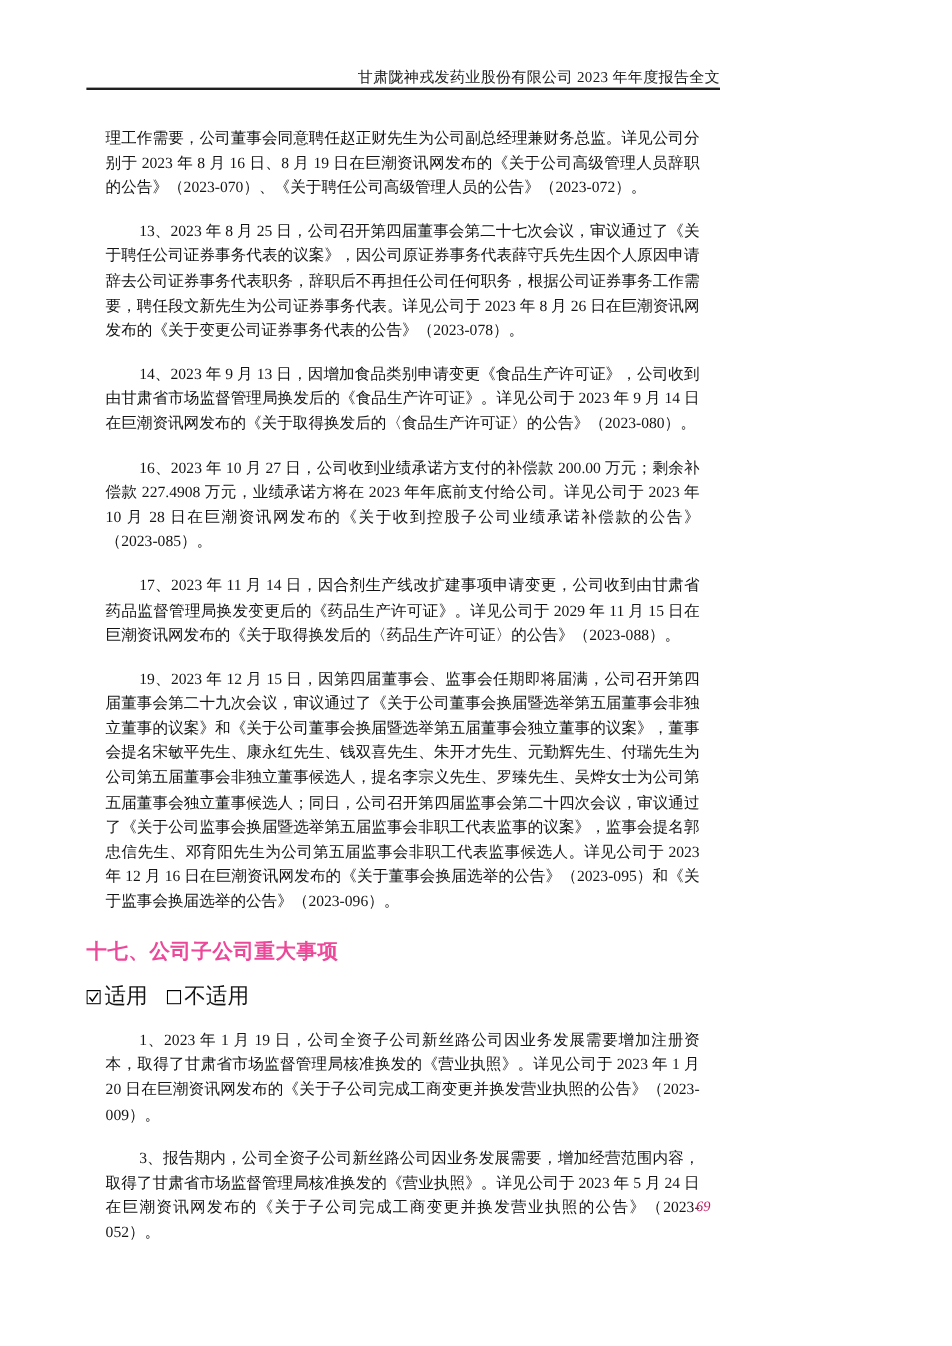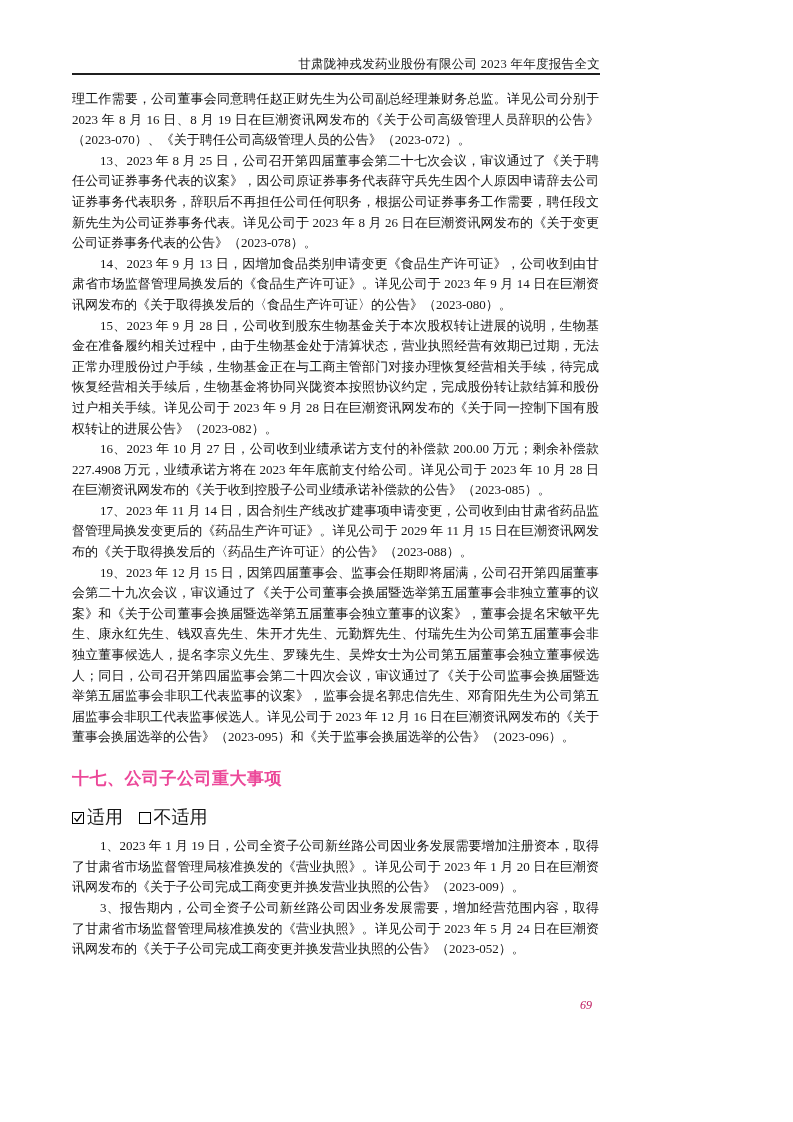--- a/index.html
+++ b/index.html
@@ -39,21 +39,21 @@
     position: absolute;
     left: 72px;
     right: 63px;
     top: 89px;
     font-size: 13px;
     line-height: 20.6px;
     text-align: justify;
     text-justify: inter-ideograph;
   }
   .para {
-    margin: 0;
+    margin: 16px;
     text-indent: 2.15em;
   }
   .para.no-indent {
     text-indent: 0;
   }
   .section-heading {
     margin: 21px 0 17px 0;
     font-family: "Liberation Sans", "DejaVu Sans", sans-serif;
     font-size: 17px;
     font-weight: 700;
@@ -91,21 +91,20 @@
 
   <div class="header">
     <span>甘肃陇神戎发药业股份有限公司 2023 年年度报告全文</span>
   </div>
   <div class="rule"></div>
 
   <div class="content">
     <p class="para no-indent">理工作需要，公司董事会同意聘任赵正财先生为公司副总经理兼财务总监。详见公司分别于 2023 年 8 月 16 日、8 月 19 日在巨潮资讯网发布的《关于公司高级管理人员辞职的公告》（2023-070）、《关于聘任公司高级管理人员的公告》（2023-072）。</p>
     <p class="para">13、2023 年 8 月 25 日，公司召开第四届董事会第二十七次会议，审议通过了《关于聘任公司证券事务代表的议案》，因公司原证券事务代表薛守兵先生因个人原因申请辞去公司证券事务代表职务，辞职后不再担任公司任何职务，根据公司证券事务工作需要，聘任段文新先生为公司证券事务代表。详见公司于 2023 年 8 月 26 日在巨潮资讯网发布的《关于变更公司证券事务代表的公告》（2023-078）。</p>
     <p class="para">14、2023 年 9 月 13 日，因增加食品类别申请变更《食品生产许可证》，公司收到由甘肃省市场监督管理局换发后的《食品生产许可证》。详见公司于 2023 年 9 月 14 日在巨潮资讯网发布的《关于取得换发后的〈食品生产许可证〉的公告》（2023-080）。</p>
-    <p class="para">15、2023 年 9 月 28 日，公司收到股东生物基金关于本次股权转让进展的说明，生物基金在准备履约相关过程中，由于生物基金处于清算状态，营业执照经营有效期已过期，无法正常办理股份过户手续，生物基金正在与工商主管部门对接办理恢复经营相关手续，待完成恢复经营相关手续后，生物基金将协同兴陇资本按照协议约定，完成股份转让款结算和股份过户相关手续。详见公司于 2023 年 9 月 28 日在巨潮资讯网发布的《关于同一控制下国有股权转让的进展公告》（2023-082）。</p>
     <p class="para">16、2023 年 10 月 27 日，公司收到业绩承诺方支付的补偿款 200.00 万元；剩余补偿款 227.4908 万元，业绩承诺方将在 2023 年年底前支付给公司。详见公司于 2023 年 10 月 28 日在巨潮资讯网发布的《关于收到控股子公司业绩承诺补偿款的公告》（2023-085）。</p>
     <p class="para">17、2023 年 11 月 14 日，因合剂生产线改扩建事项申请变更，公司收到由甘肃省药品监督管理局换发变更后的《药品生产许可证》。详见公司于 2029 年 11 月 15 日在巨潮资讯网发布的《关于取得换发后的〈药品生产许可证〉的公告》（2023-088）。</p>
     <p class="para">19、2023 年 12 月 15 日，因第四届董事会、监事会任期即将届满，公司召开第四届董事会第二十九次会议，审议通过了《关于公司董事会换届暨选举第五届董事会非独立董事的议案》和《关于公司董事会换届暨选举第五届董事会独立董事的议案》，董事会提名宋敏平先生、康永红先生、钱双喜先生、朱开才先生、元勤辉先生、付瑞先生为公司第五届董事会非独立董事候选人，提名李宗义先生、罗臻先生、吴烨女士为公司第五届董事会独立董事候选人；同日，公司召开第四届监事会第二十四次会议，审议通过了《关于公司监事会换届暨选举第五届监事会非职工代表监事的议案》，监事会提名郭忠信先生、邓育阳先生为公司第五届监事会非职工代表监事候选人。详见公司于 2023 年 12 月 16 日在巨潮资讯网发布的《关于董事会换届选举的公告》（2023-095）和《关于监事会换届选举的公告》（2023-096）。</p>
 
     <h2 class="section-heading">十七、公司子公司重大事项</h2>
 
     <p class="checkbox-line">
       <span class="cb"><svg width="12" height="12" viewBox="0 0 12 12">
             <rect x="0.5" y="0.5" width="11" height="11" fill="none" stroke="#000" stroke-width="1"></rect>
             <path d="M2.5 6 L5 9.2 L9.6 2.4" fill="none" stroke="#000" stroke-width="1.2"></path>

